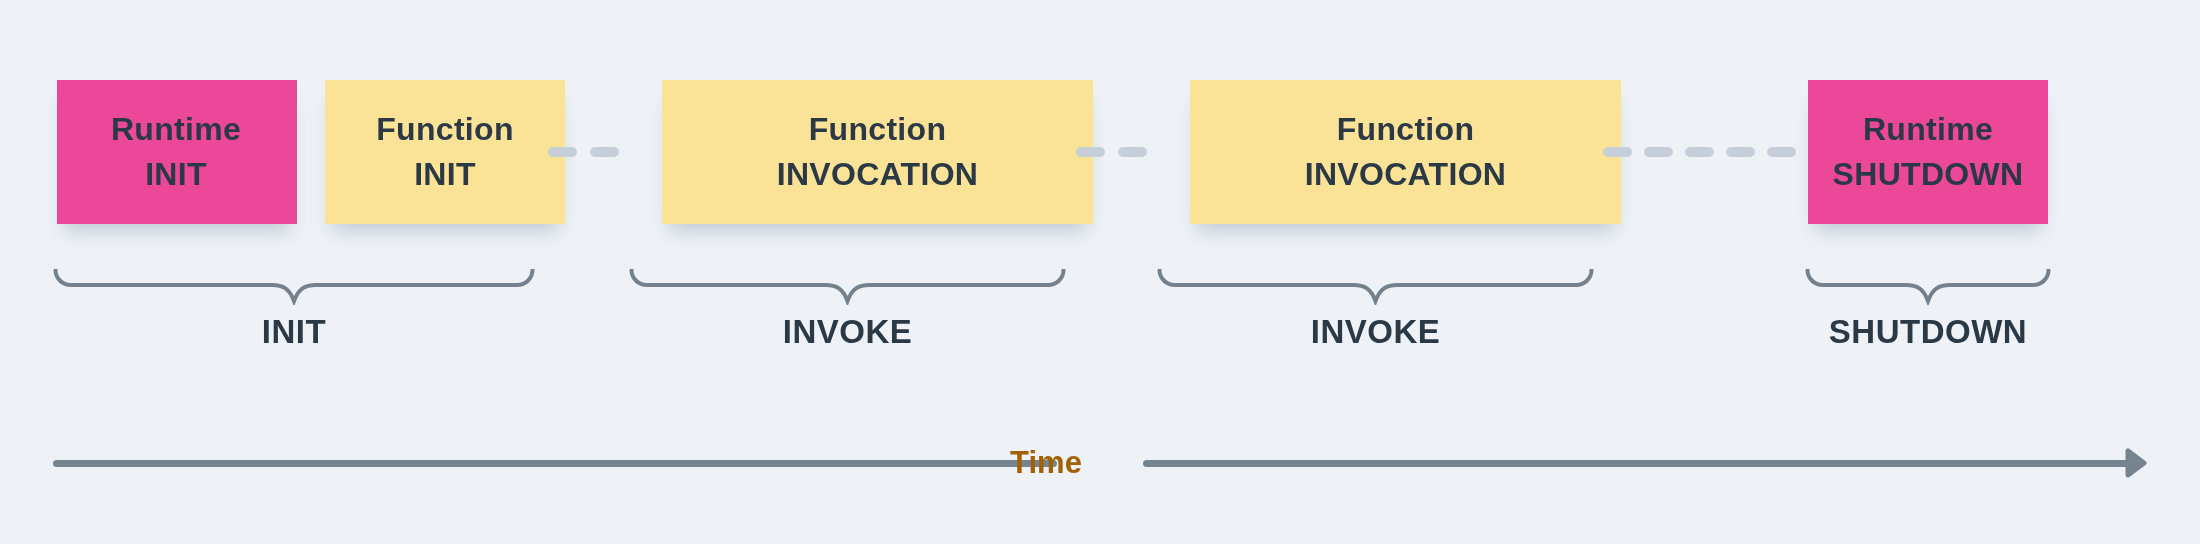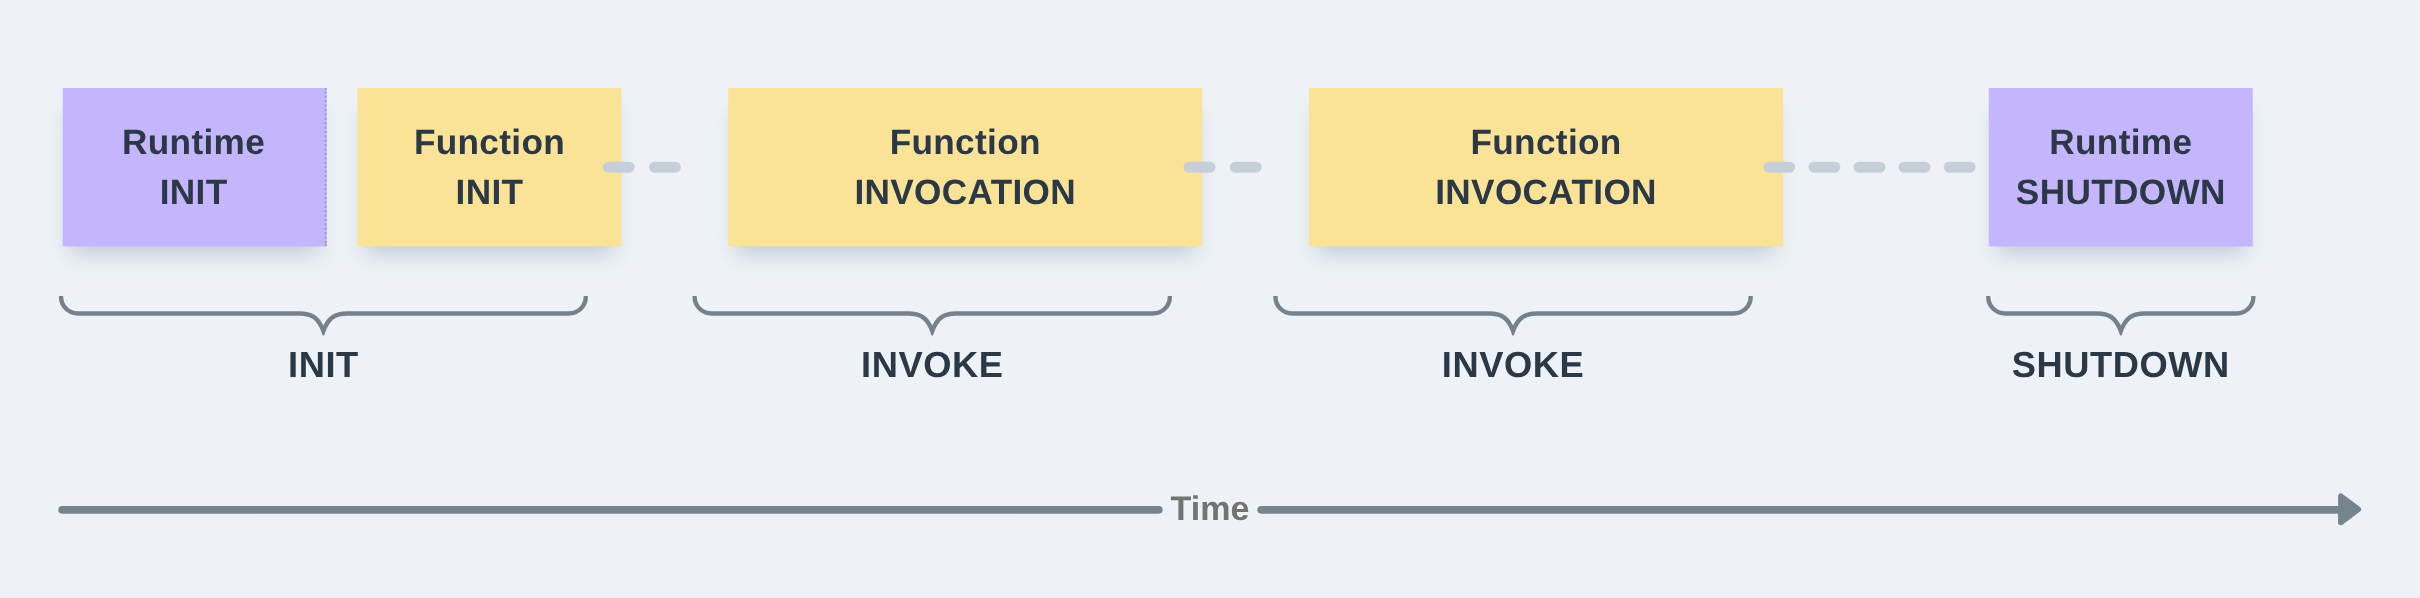--- a/index.html
+++ b/index.html
@@ -24,21 +24,21 @@
     align-items:center;
     justify-content:center;
     text-align:center;
     color:#2B3946;
     font-size:32px;
     font-weight:700;
     line-height:45px;
     letter-spacing:0.3px;
     box-shadow:0 14px 18px -7px rgba(125,145,165,0.40);
   }
-  .box.runtime{background:#c4b5fd;justify-content:center;}
+  .box.runtime{background:#ec4899;justify-content:center;}
   .box.function{background:#FAE296;margin-left:30px;}
   #box-runtime-init{left:57px;width:238px;border-right:2px dotted rgba(105,128,150,0.45);}
   #box-function-init{left:295px;width:240px;}
   #box-function-invocation-1{left:632px;width:431px;}
   #box-function-invocation-2{left:1160px;width:431px;}
   #box-runtime-shutdown{left:1808px;width:240px;}
   
   .connector{
     position:absolute;
     top:80px;
@@ -90,28 +90,28 @@
     position:absolute;
     top:460px;
     height:7px;
     border-radius:4px;
     background:#76848F;
   }
   #axis-line-left{left:53px;width:1004px;}
   #axis-line-right{left:1143px;width:988px;}
   #time-label{
     position:absolute;
-    left:1050px;
+    left:996px;
     width:100px;
     top:447px;
     height:32px;
     font-size:31px;
     font-weight:700;
     line-height:32px;
-    color:#737373;
+    color:#a16207;
     text-align:center;
   }
   #axis-arrowhead{
     position:absolute;
     left:2124px;
     top:447px;
     width:24px;
     height:32px;
   }
   #axis-arrowhead polygon{

